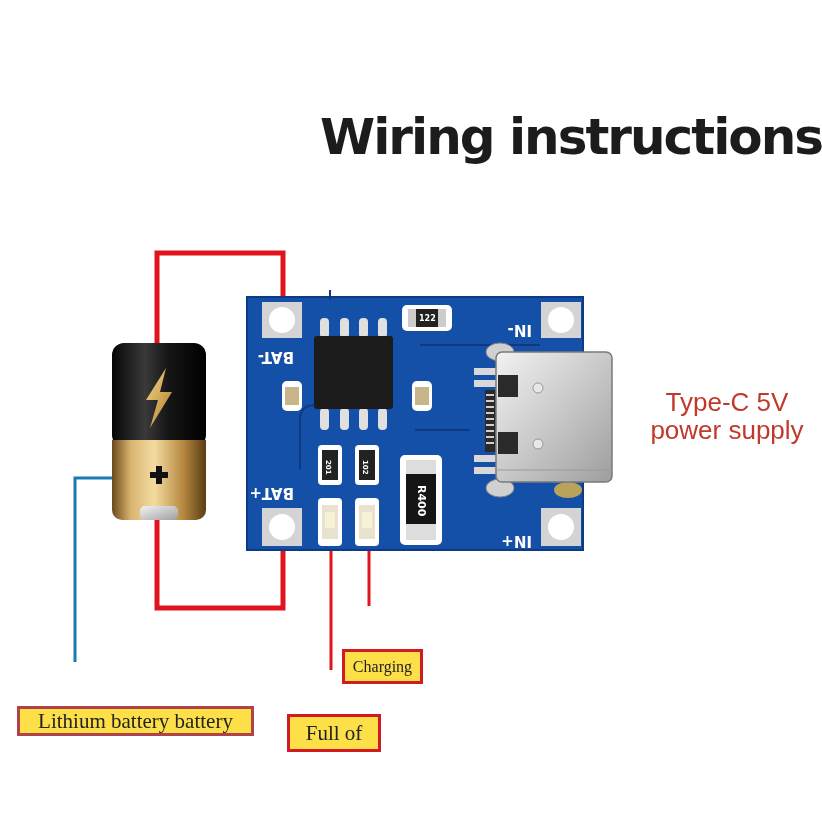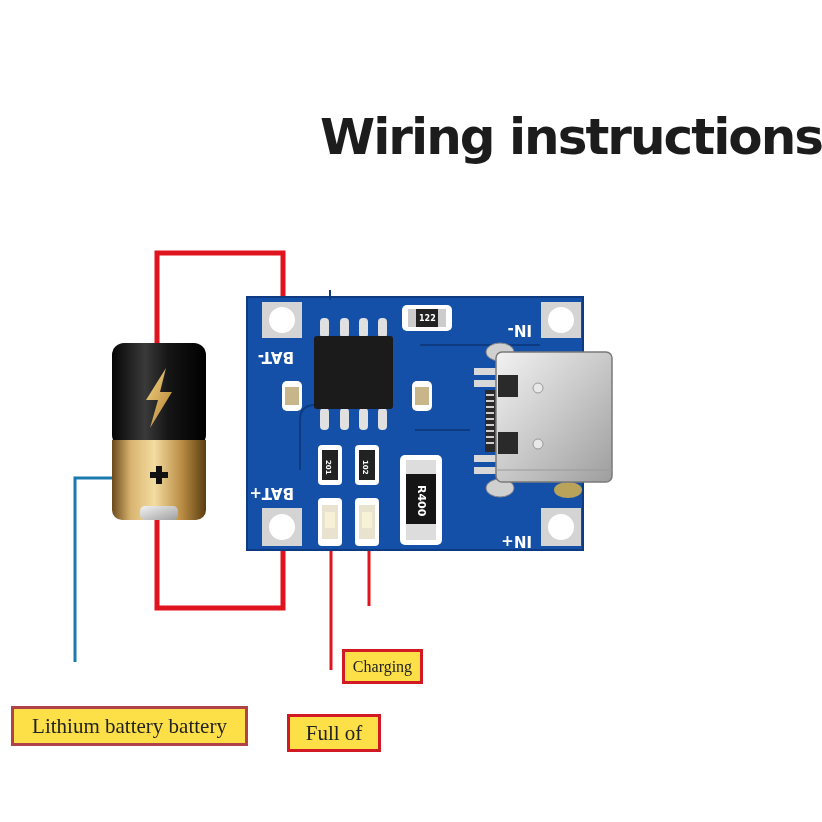--- a/index.html
+++ b/index.html
@@ -1,20 +1,20 @@
 <!DOCTYPE html>
 <html><head>
 <meta charset="utf-8">
 <style>
   html, body { margin: 0; padding: 0; background: #ffffff; }
   body { width: 822px; height: 822px; position: relative; overflow: hidden; font-family: "Liberation Sans", sans-serif; }
   .title { position: absolute; left: 0; top: 108px; width: 822px; text-align: right; font-family: "DejaVu Sans", sans-serif; font-weight: bold; font-size: 50px; letter-spacing: -2px; color: #1c1c1c; }
   svg.diagram { position: absolute; left: 0; top: 0; }
   .lbl { position: absolute; background: #fde047; color: #222; font-family: Liberation Serif, serif; white-space: nowrap; box-sizing: border-box; display: flex; align-items: center; justify-content: center; margin-top: 44px; }
-  .lbl-lithium { left: 11px; top: 662px; width: 237px; height: 40px; border: 3px solid #b0424a; font-size: 21px; }
+  .lbl-lithium { left: 17px; top: 662px; width: 237px; height: 30px; border: 3px solid #b0424a; font-size: 21px; }
   .lbl-full { left: 287px; top: 670px; width: 94px; height: 38px; border: 3px solid #d11a24; font-size: 21px; }
   .lbl-charging { left: 342px; top: 605px; width: 81px; height: 35px; border: 3px solid #d11a24; font-size: 16px; }
   .typec { position: absolute; left: 632px; top: 388px; width: 190px; text-align: center; color: #c0392b; font-size: 26px; line-height: 28px; }
   .pcb-text { font-family: "DejaVu Sans", sans-serif; font-weight: bold; fill: #ffffff; }
 </style>
 </head>
 <body>
 
 <div class="title">Wiring instructions</div>
 
@@ -194,17 +194,19 @@
       <rect x="498" y="375" width="20" height="22" fill="#2a2a2a"></rect>
       <rect x="498" y="432" width="20" height="22" fill="#2a2a2a"></rect>
       <circle cx="538" cy="388" r="5" fill="#e8e8e8" stroke="#999"></circle>
       <circle cx="538" cy="444" r="5" fill="#e8e8e8" stroke="#999"></circle>
       <line x1="496" y1="470" x2="612" y2="470" stroke="#9a9a9a" stroke-width="1"></line>
     </g>
   </g>
 </svg>
 
 <div class="typec">
+  <div>Type-C 5V</div>
+  <div>power supply</div>
 </div>
 
 <div class="lbl lbl-charging">Charging</div>
 <div class="lbl lbl-full">Full of</div>
 <div class="lbl lbl-lithium">Lithium battery battery</div>
 
 </body></html>

